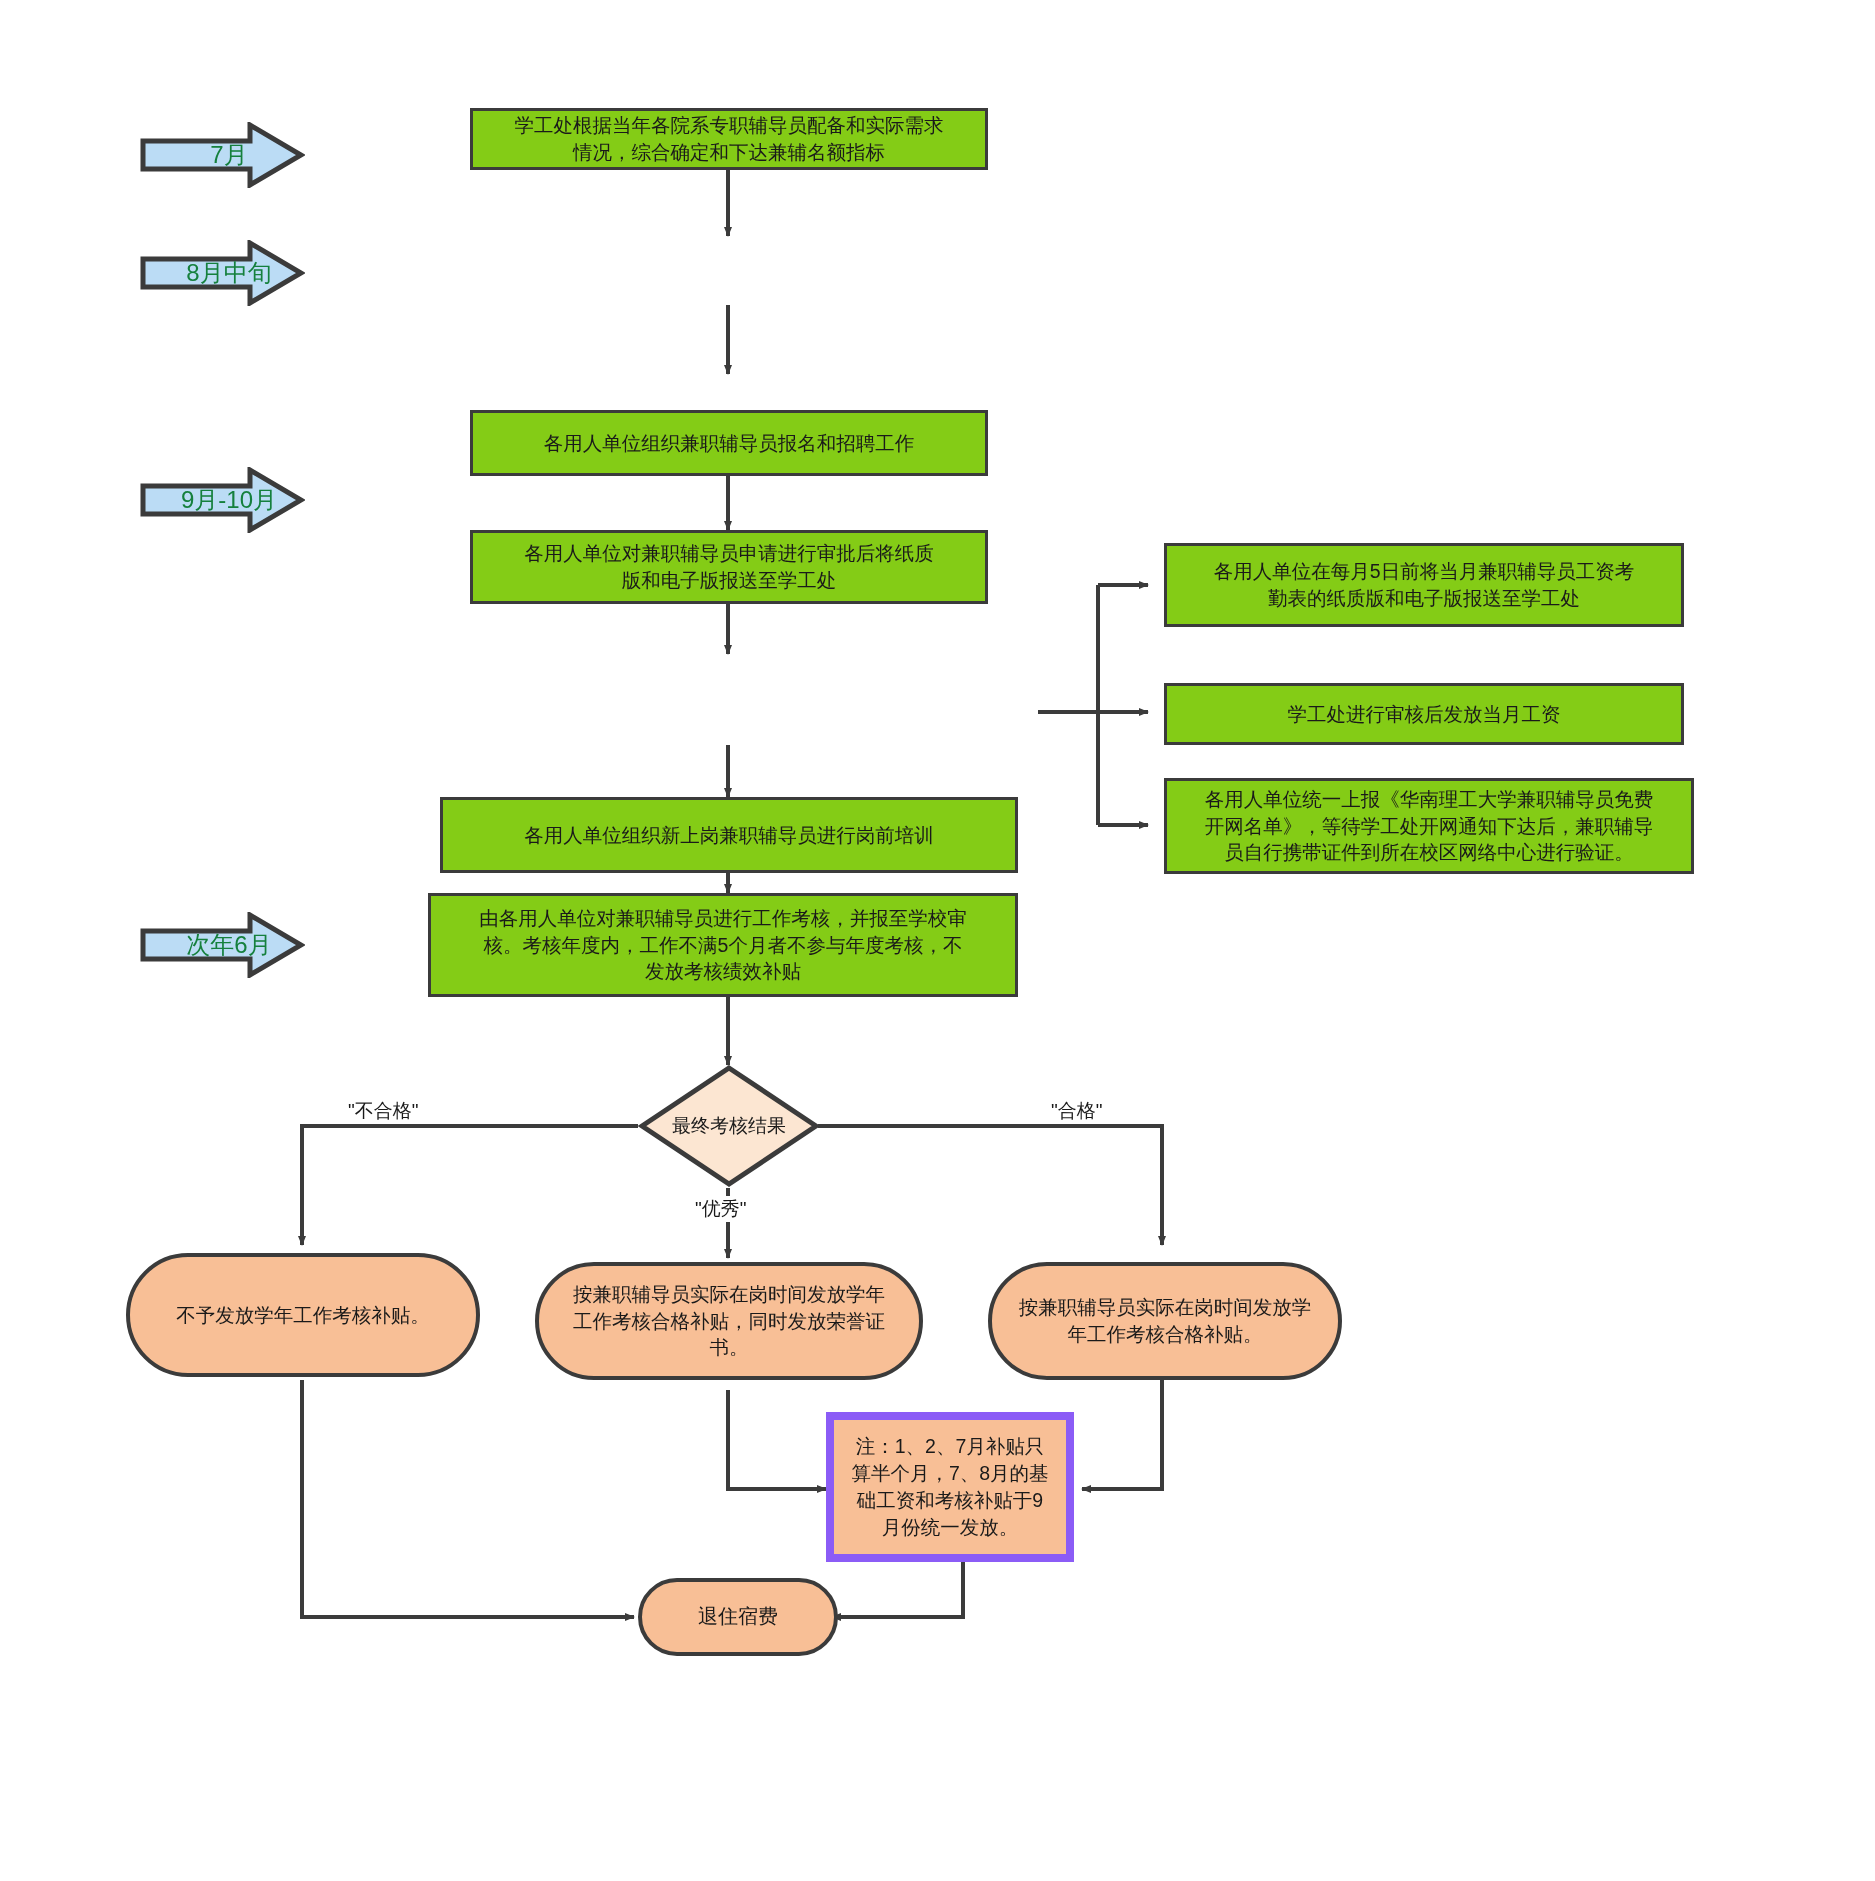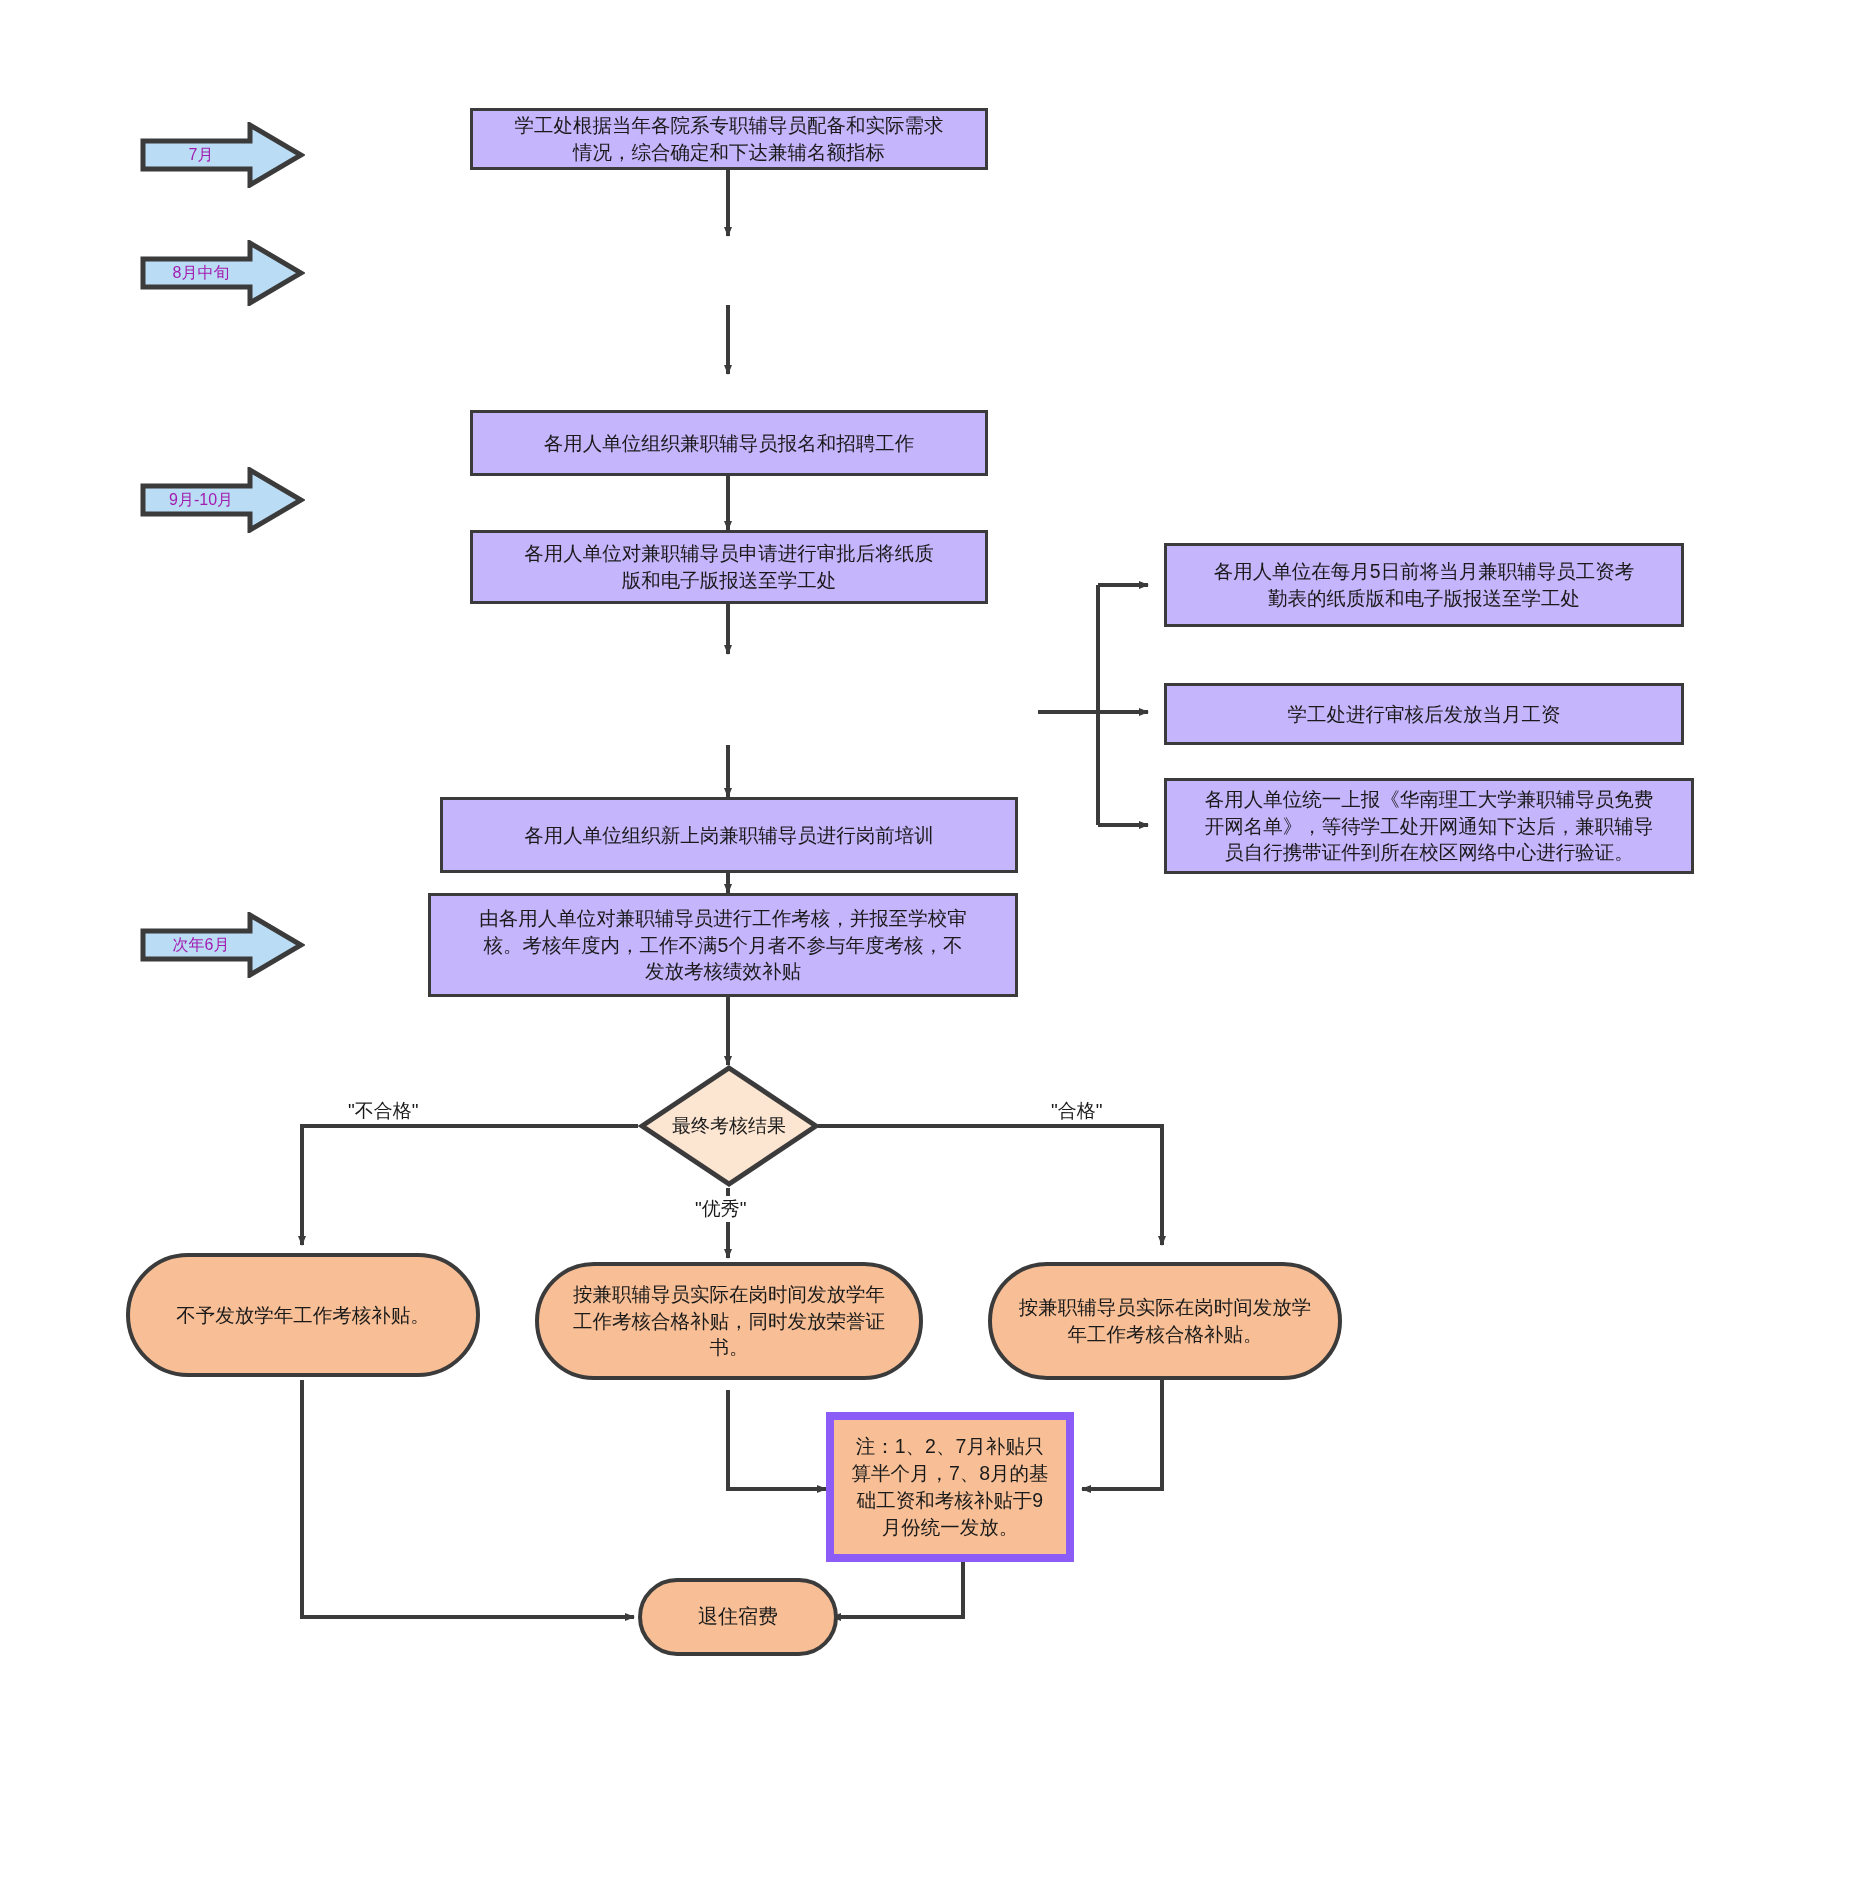--- a/index.html
+++ b/index.html
@@ -31,21 +31,21 @@
     display: flex;
     align-items: center;
     justify-content: center;
     text-align: center;
     color: #1a1a1a;
     line-height: 1.38;
     white-space: pre-line;
     z-index: 3;
   }
   .proc {
-    background: #c4b5fd;
+    background: #84cc16;
     border: 3px solid #3b3b3b;
     font-size: 19.5px;
     padding: 0 10px;
   }
   .term {
     background: #f8bf96;
     border: 4px solid #3b3b3b;
     border-radius: 62px;
     font-size: 19.5px;
     padding: 6px 22px;
@@ -85,22 +85,23 @@
   }
   .time-arrow-label {
     position: absolute;
     left: 0;
     top: 0;
     width: 74%;
     height: 100%;
     display: flex;
     align-items: center;
     justify-content: center;
-    font-size: 16px;
-    color: #a21caf;
+    font-size: 24px;
+    color: #15803d;
+    padding-left: 28px;
   }
   .edge-label {
     position: absolute;
     font-size: 19px;
     color: #1a1a1a;
     z-index: 4;
     background: #ffffff;
     padding: 0 3px;
     white-space: nowrap;
   }

